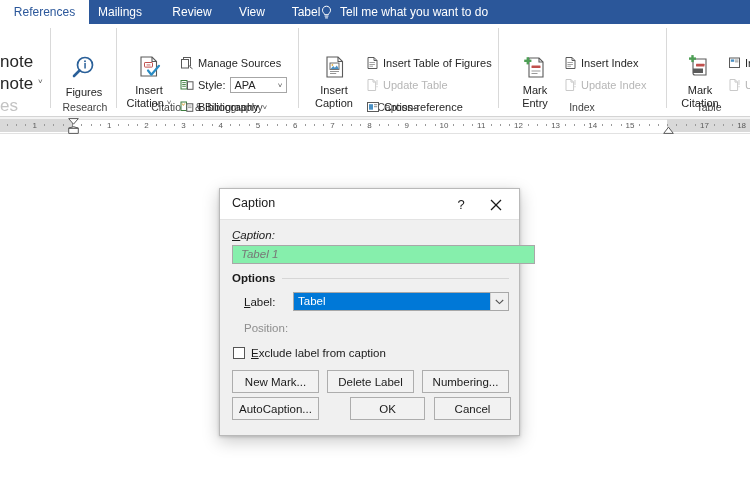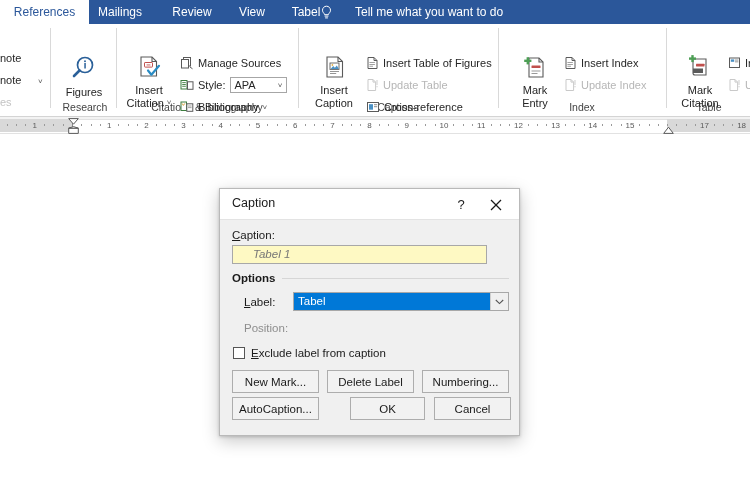--- a/index.html
+++ b/index.html
@@ -21,21 +21,21 @@
     position: absolute; top: 0; height: 24px;
     font-size: 12px; color: #ffffff;
     display: flex; align-items: center; justify-content: center;
     padding: 0 7px; white-space: nowrap; cursor: default;
   }
   .tab.active {
     background: #ffffff; color: #2B579A;
   }
   .tellme {
     position: absolute; top: 0; height: 24px;
-    display: flex; align-items: center; gap: 22px;
+    display: flex; align-items: center; gap: 7px;
     font-size: 12px; color: #ffffff; white-space: nowrap;
   }
   .bulb { width: 13px; height: 15px; display:block; }
 
   
   .ribbon {
     position: absolute; left: 0; top: 24px; width: 750px; height: 92px;
     background: #ffffff;
     border-bottom: 1px solid #d4d4d4;
   }
@@ -74,21 +74,21 @@
   .combo-mini {
     width: 57px; height: 16px; border: 1px solid #a6a6a6; background: #fff;
     display: flex; align-items: center; justify-content: space-between;
     padding: 0 3px 0 4px; box-sizing: border-box; margin-left: 4px;
     font-size: 11px;
   }
   .caret { font-size: 8px; color: #555; }
 
   
   .cutitem {
-    position: absolute; font-size: 11px; color: #262626; white-space: nowrap;
+    position: absolute; font-size: 17px; color: #262626; white-space: nowrap;
   }
   .cutitem.faded { color: #c3c3c3; }
 
   
   .rulerwrap {
     position: absolute; left: 0; top: 117px; width: 750px; height: 17px;
     background: #f3f3f3;
   }
   .rulerbar {
     position: absolute; left: 0; top: 2px; width: 750px; height: 13px;
@@ -151,25 +151,25 @@
     display: flex; align-items: center; justify-content: center;
     cursor: default;
   }
 
   .lbl {
     position: absolute; font-size: 11.5px; color: #1a1a1a; white-space: nowrap;
   }
   .ul-first::first-letter { text-decoration: underline; }
 
   .txtinput {
-    position: absolute; left: 12px; top: 56px; width: 255px; height: 19px;
+    position: absolute; left: 12px; top: 56px; width: 303px; height: 19px;
     box-sizing: border-box;
-    background: #fef9c3; border: 1px solid #a8a8a8;
+    background: #86efac; border: 1px solid #a8a8a8;
     font-size: 11.5px; color: #777; font-style: italic;
-    padding: 0 20px; line-height: 17px;
+    padding: 0 8px; line-height: 17px;
   }
 
   .groupline {
     position: absolute; left: 62px; top: 89px; width: 227px;
     height: 1px; background: #d6d6d6;
   }
 
   .combo {
     position: absolute; height: 19px; box-sizing: border-box;
     border: 1px solid #a8a8a8; background: #4d7c0f;
@@ -529,21 +529,21 @@
       <span class="dlg-title-text">Caption</span>
       <span class="dlg-help">?</span>
       <span class="dlg-close">
         <svg width="12" height="12" viewBox="0 0 12 12">
           <line x1="1" y1="1" x2="11" y2="11" stroke="#1a1a1a" stroke-width="1.2"></line>
           <line x1="11" y1="1" x2="1" y2="11" stroke="#1a1a1a" stroke-width="1.2"></line>
         </svg>
       </span>
     </div>
 
-    <div class="lbl ul-first" style="left:12px;top:40px;">Caption:</div>
+    <div class="lbl ul-first" style="left:12px;top:40px;font-style:italic;">Caption:</div>
     <div class="txtinput">Tabel 1</div>
 
     <div class="lbl" style="left:12px;top:83px;font-weight:bold;">Options</div>
     <div class="groupline"></div>
 
     <div class="lbl ul-first" style="left:24px;top:107px;">Label:</div>
     <div class="combo" style="left:73px;top:103px;width:216px;">
       <span class="val sel">Tabel</span>
       <span class="arrow">
         <svg width="9" height="6" viewBox="0 0 9 6">

